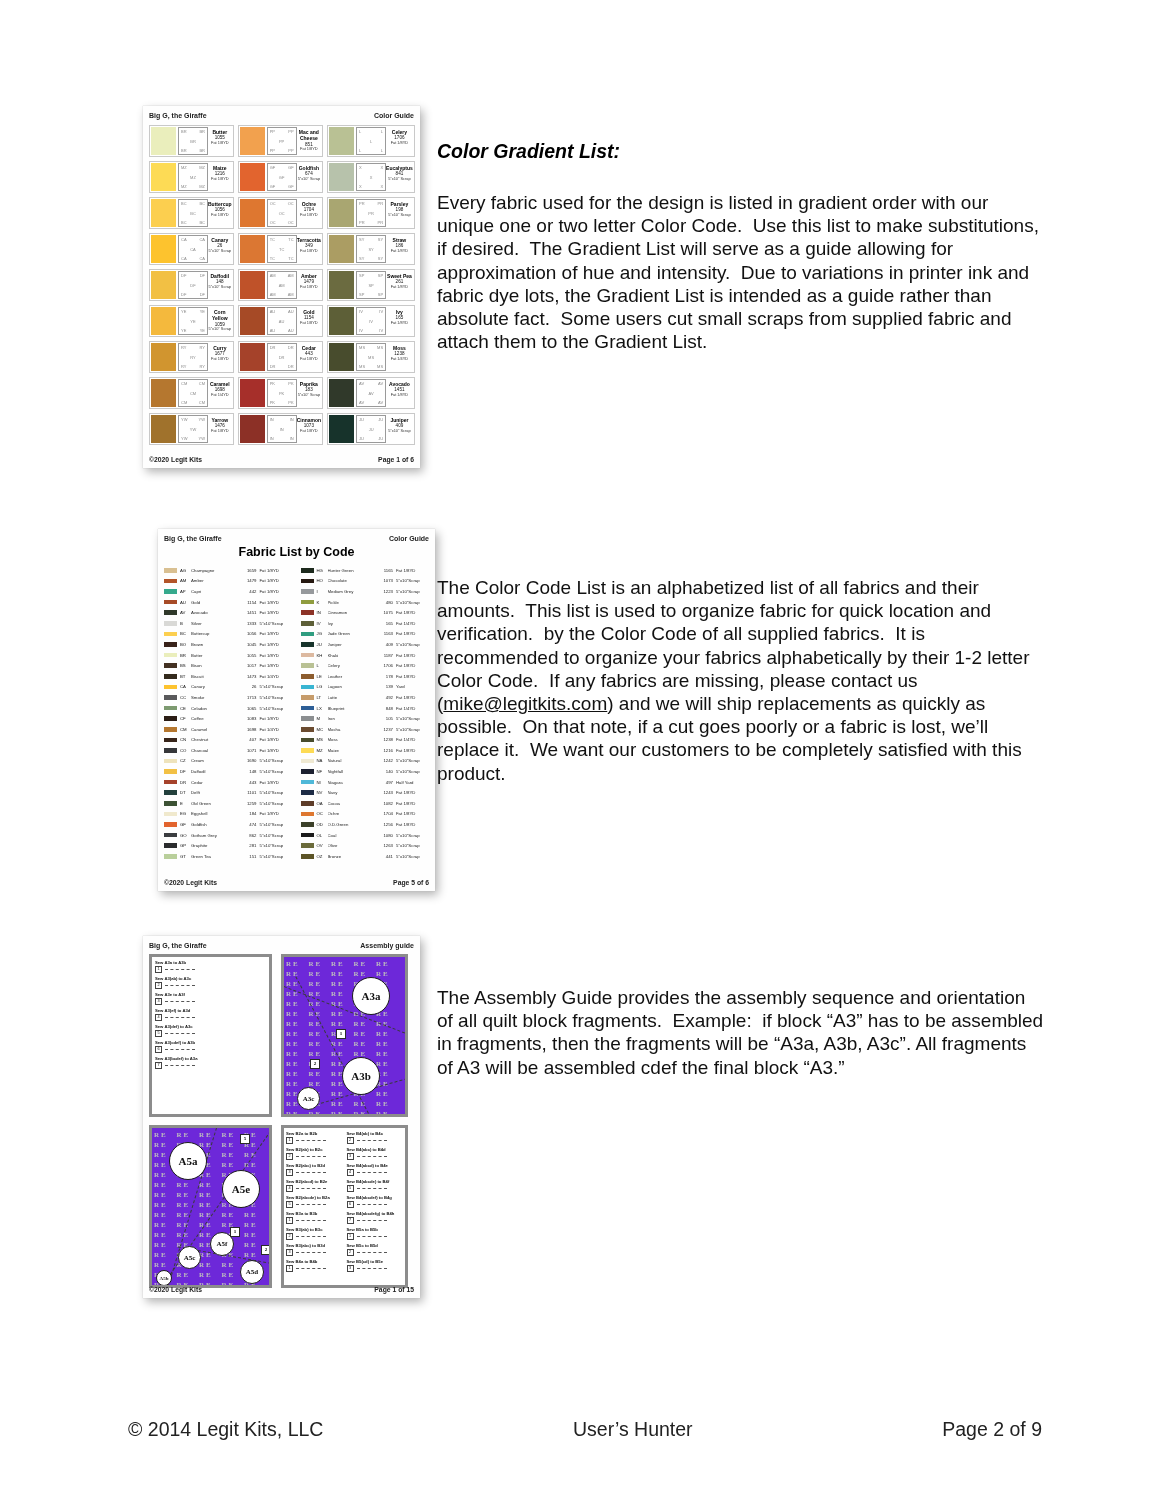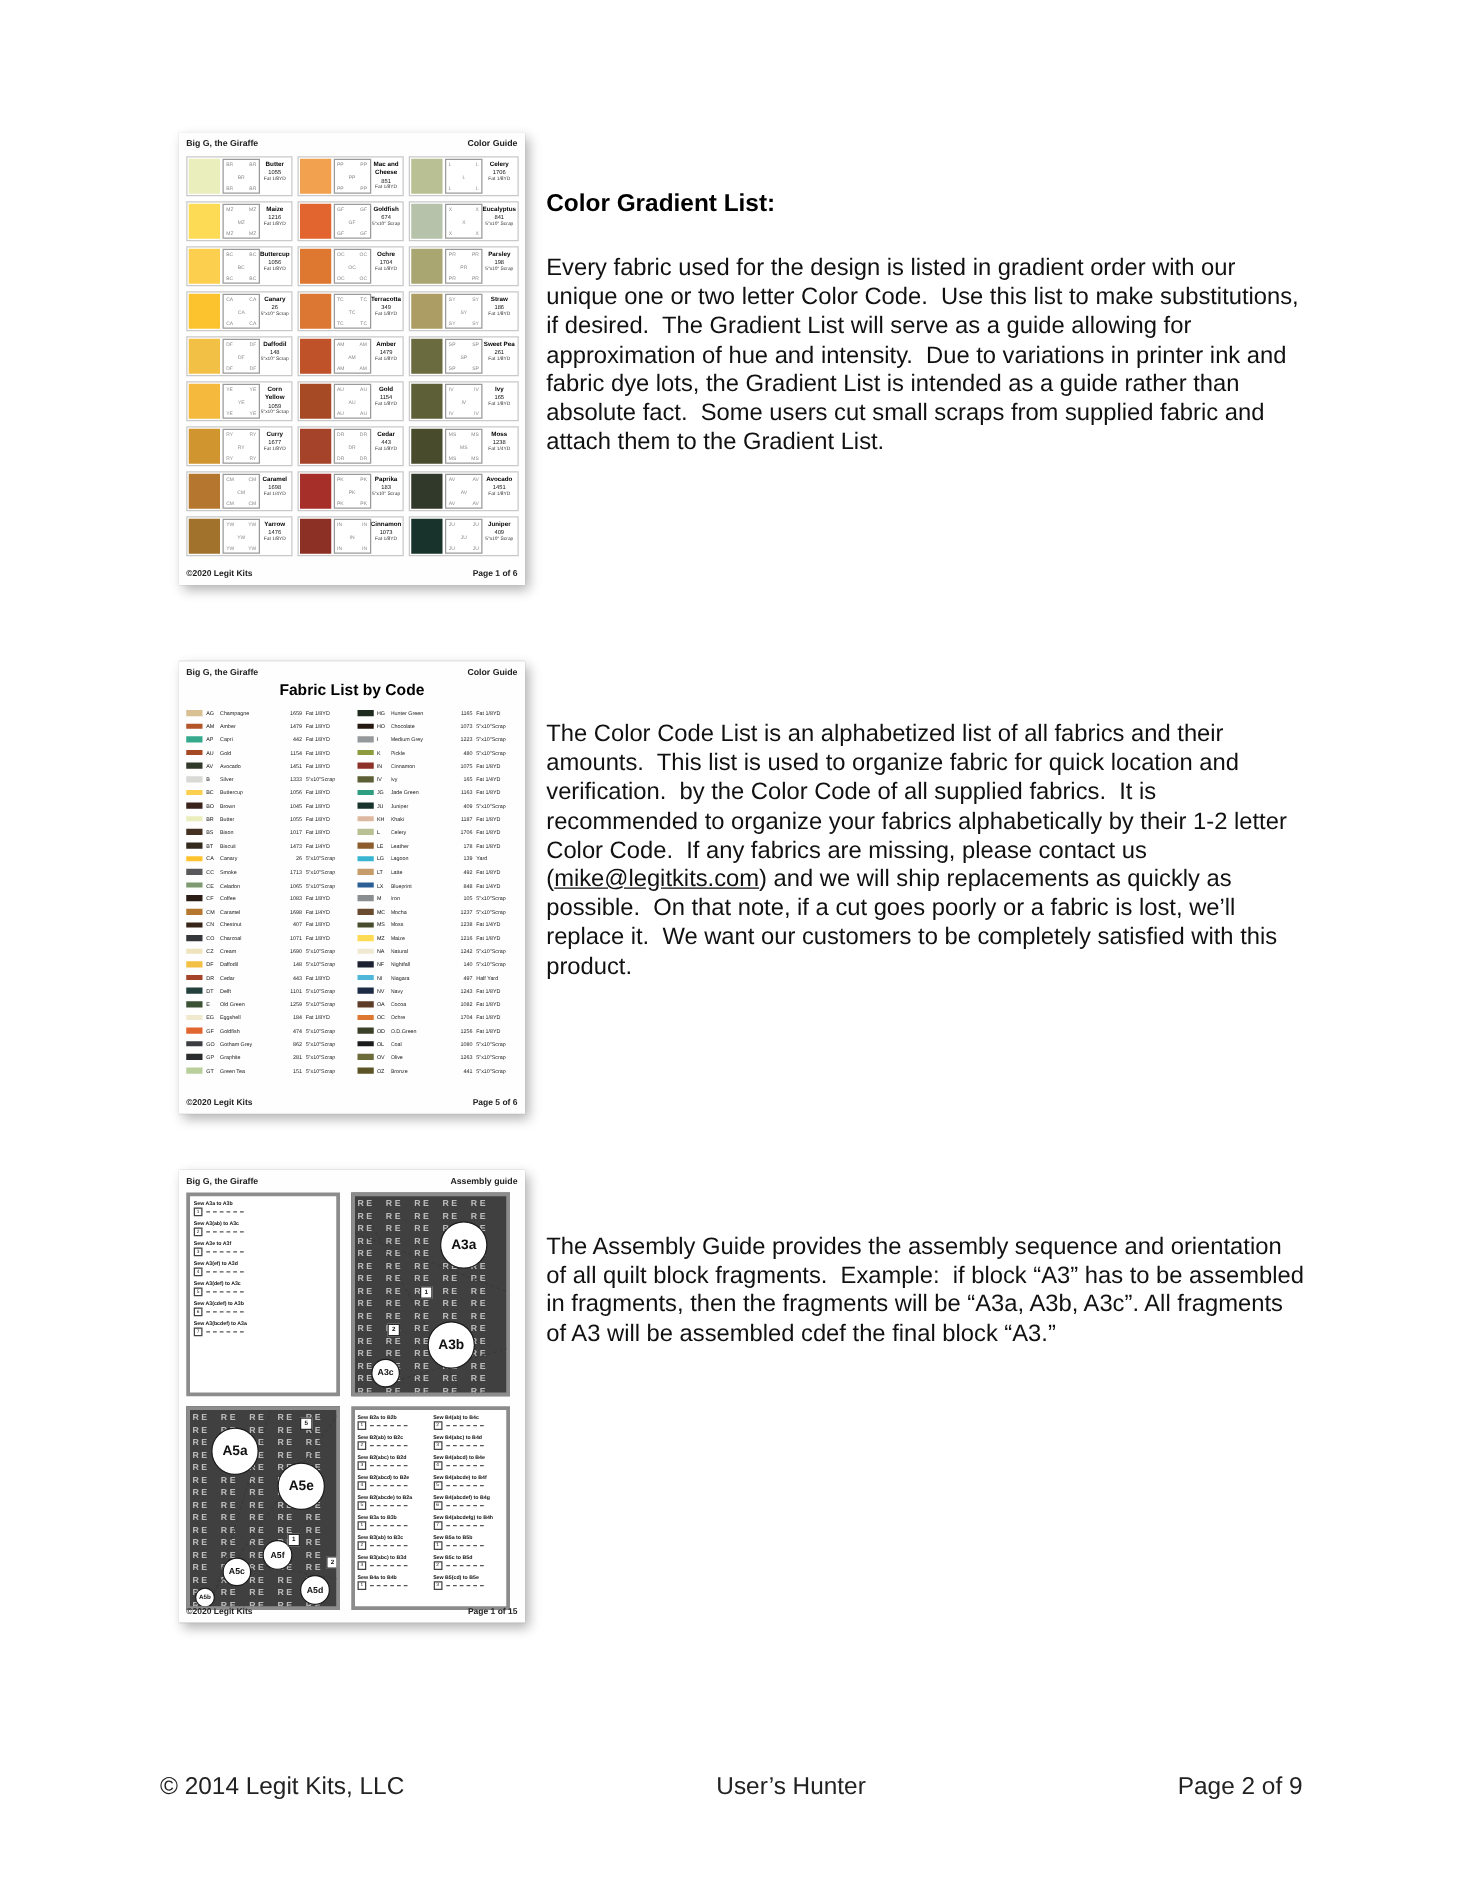--- a/index.html
+++ b/index.html
@@ -1,21 +1,21 @@
 <!DOCTYPE html>
 <html><head>
 <meta charset="utf-8">
 <style>
   html,body{margin:0;padding:0;background:#fff;}
   .page{position:relative;width:1171px;height:1503px;background:#ffffff;
         font-family:"Liberation Sans",sans-serif;color:#111;overflow:hidden;}
 
   
   .textblock{position:absolute;width:608px;}
-  .textblock h2{font-size:19.5px;font-weight:bold;margin:12px 0 28px 0;color:#000;}
+  .textblock h2{font-size:19.5px;font-weight:bold;margin:0 0 28px 0;color:#000;font-style:italic;}
   .textblock p{font-size:19px;line-height:23.2px;margin:0;color:#111;white-space:pre-wrap;}
   .textblock a{color:#111;text-decoration:underline;}
 
   
   .pfooter{position:absolute;left:128px;top:1418px;width:914px;display:flex;
            justify-content:space-between;font-size:19.5px;color:#222;}
 
   
   .thumb{position:absolute;width:277px;height:362px;background:#fefefe;
          box-shadow:0 0 1px #b5b5b5, 3px 4px 9px rgba(0,0,0,0.30);
@@ -56,21 +56,21 @@
   .abox{border:3px solid #8c8c8c;background:#fff;position:relative;overflow:hidden;
         box-sizing:border-box;}
   .steps{padding:3px 3px;}
   .stept{font-size:4.2px;font-weight:bold;color:#111;line-height:1.3;}
   .stepm{display:flex;align-items:center;margin:1px 0 2.5px 0;}
   .stepn{width:5px;height:5px;line-height:5px;border:0.5px solid #444;font-size:3.8px;
          text-align:center;color:#111;flex:0 0 5px;}
   .stepd{width:30px;border-top:1px dashed #555;margin-left:3px;}
   .stepcols{display:flex;gap:4px;padding:3px 2px;}
   .stepcol{flex:1;}
-  .patbox{background:#404040;}
+  .patbox{background:#6d28d9;font-family:Liberation Serif, serif;}
   .refill{position:absolute;inset:0;font-size:7px;line-height:10px;letter-spacing:2px;
           word-spacing:5px;color:#bdbdbd;font-weight:bold;overflow:hidden;padding:2px;}
   .dash{position:absolute;border-top:1.2px dashed #3a3a3a;transform-origin:center;}
   .circle{position:absolute;border:1.6px solid #1c1c1c;border-radius:50%;background:#fff;
           display:flex;align-items:center;justify-content:center;font-weight:bold;
           color:#111;box-sizing:border-box;z-index:3;}
   .marker{position:absolute;width:8px;height:8px;line-height:8px;background:#fff;
           border:1px solid #2a2a2a;font-size:5px;font-weight:bold;text-align:center;
           color:#111;z-index:3;}
 </style>
@@ -631,21 +631,21 @@
       <span>©2020 Legit Kits</span>
       <span>Page 1 of 6</span>
     </div>
   </div>
 
   <div class="textblock" style="left:437px;top:140px;">
     <h2>Color Gradient List:</h2>
     <p>Every fabric used for the design is listed in gradient order with our unique one or two letter Color Code.  Use this list to make substitutions, if desired.  The Gradient List will serve as a guide allowing for approximation of hue and intensity.  Due to variations in printer ink and fabric dye lots, the Gradient List is intended as a guide rather than absolute fact.  Some users cut small scraps from supplied fabric and attach them to the Gradient List.</p>
   </div>
 
-  <div class="thumb" style="left:143px;top:529px;">
+  <div class="thumb" style="left:158px;top:529px;">
     <div class="thead">
       <span>Big G, the Giraffe</span>
       <span>Color Guide</span>
     </div>
     <div class="fltitle">Fabric List by Code</div>
     <div class="flcols">
       <div class="flcol">
 
           <div class="flrow">
             <span class="flsw" style="background: rgb(217, 192, 146);"></span>

